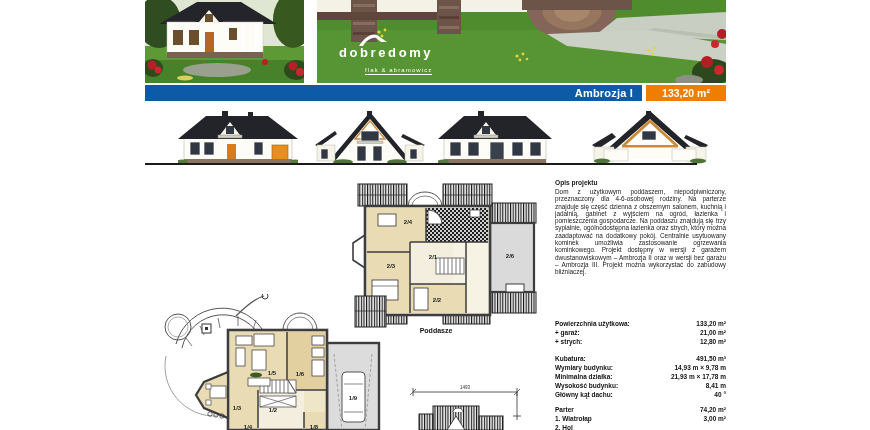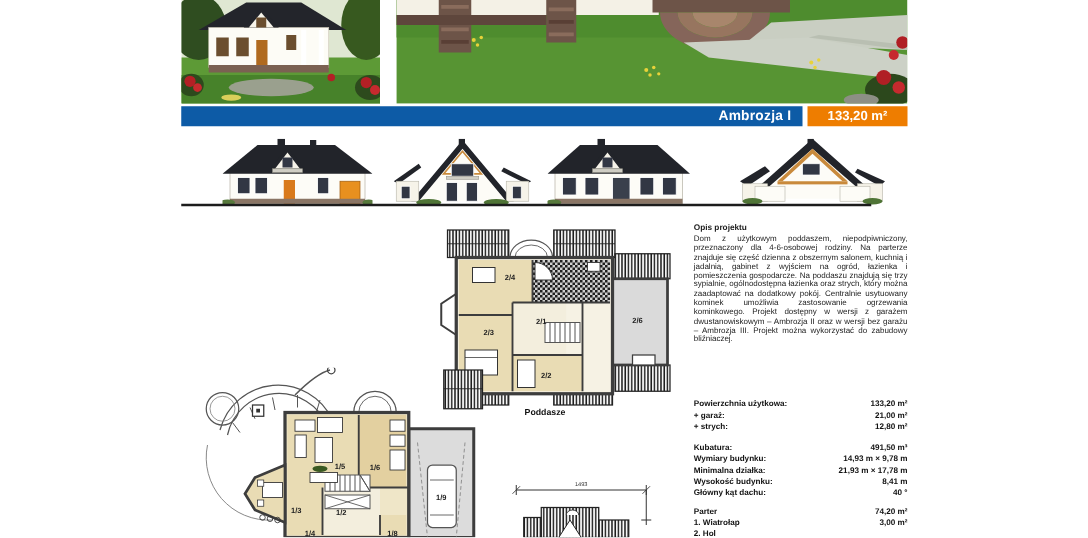--- a/index.html
+++ b/index.html
@@ -107,20 +107,27 @@
         <circle cx="338" cy="48" r="1.4"></circle>
         <circle cx="335" cy="54" r="1.4"></circle>
     </g>
     <ellipse cx="395" cy="72" rx="20" ry="13" fill="#2c481c"></ellipse>
     <circle cx="390" cy="62" r="6" fill="#b01f24"></circle>
     <circle cx="402" cy="70" r="5" fill="#c62a2e"></circle>
     <circle cx="405" cy="34" r="5" fill="#b01f24"></circle>
     <circle cx="398" cy="44" r="4" fill="#c62a2e"></circle>
     <ellipse cx="372" cy="80" rx="14" ry="5" fill="#8d8f85"></ellipse>
   </svg>
+  <div class="logo">
+    <svg width="40" height="15" viewBox="0 0 40 15">
+      <path d="M2,13 C8,4 14,0 20,2 L30,9 L24,9 L19,5 C14,4 9,8 6,13 Z" fill="#ffffff"></path>
+    </svg>
+    <div class="brand">dobredomy</div>
+    <div class="sub">flak &amp; abramowicz</div>
+  </div>
 </div>
 
 <div class="abs titlebar" style="left:145px;top:85px;width:497px;height:16px;">
   <span>Ambrozja I</span>
 </div>
 <div class="abs areabox" style="left:646px;top:85px;width:80px;height:16px;">
   <span>133,20 m²</span>
 </div>
 
 <div class="abs" style="left:178px;top:111px;width:120px;height:53px;">

